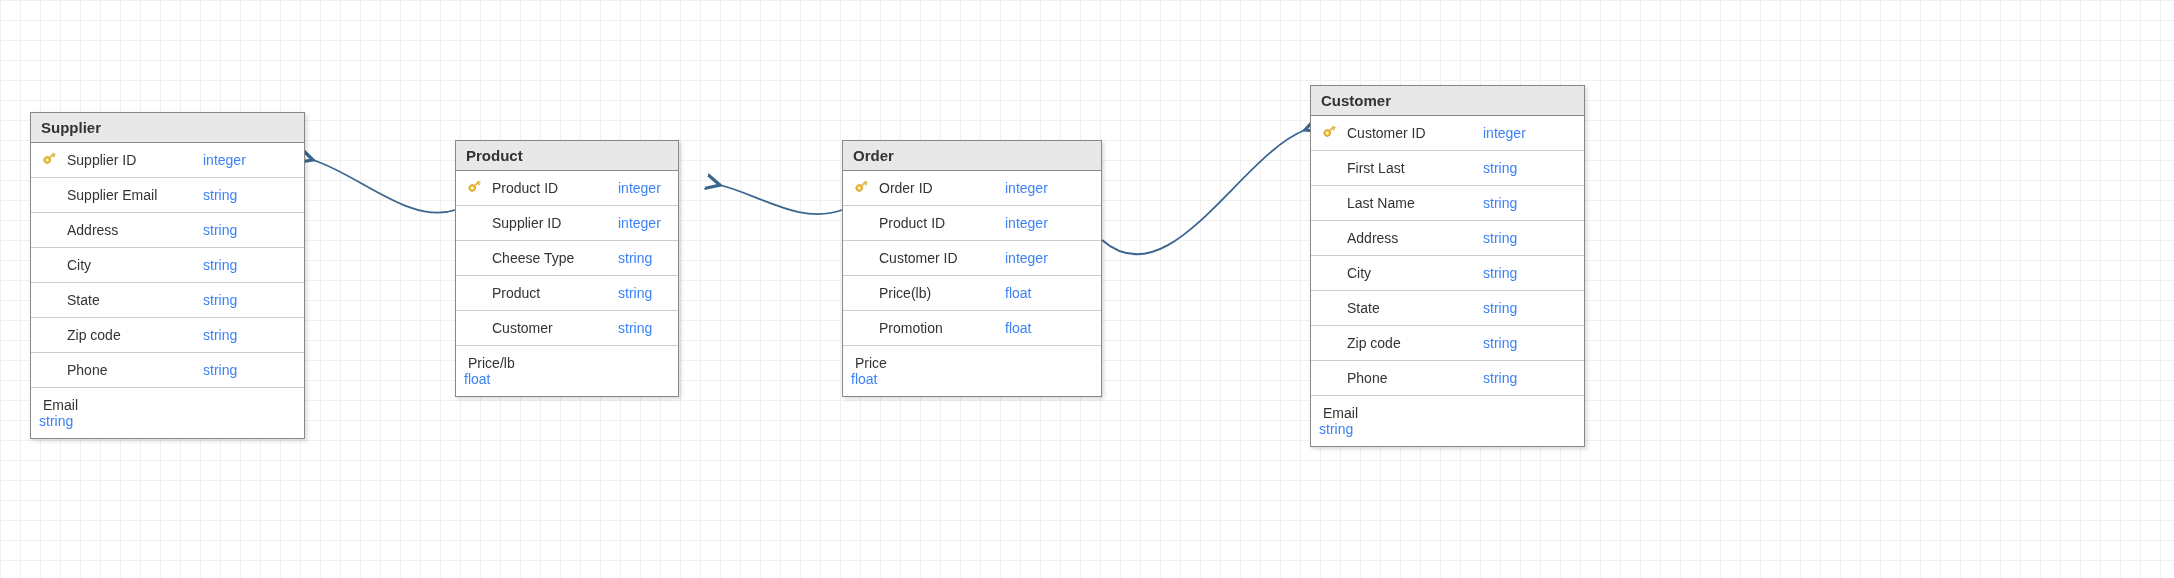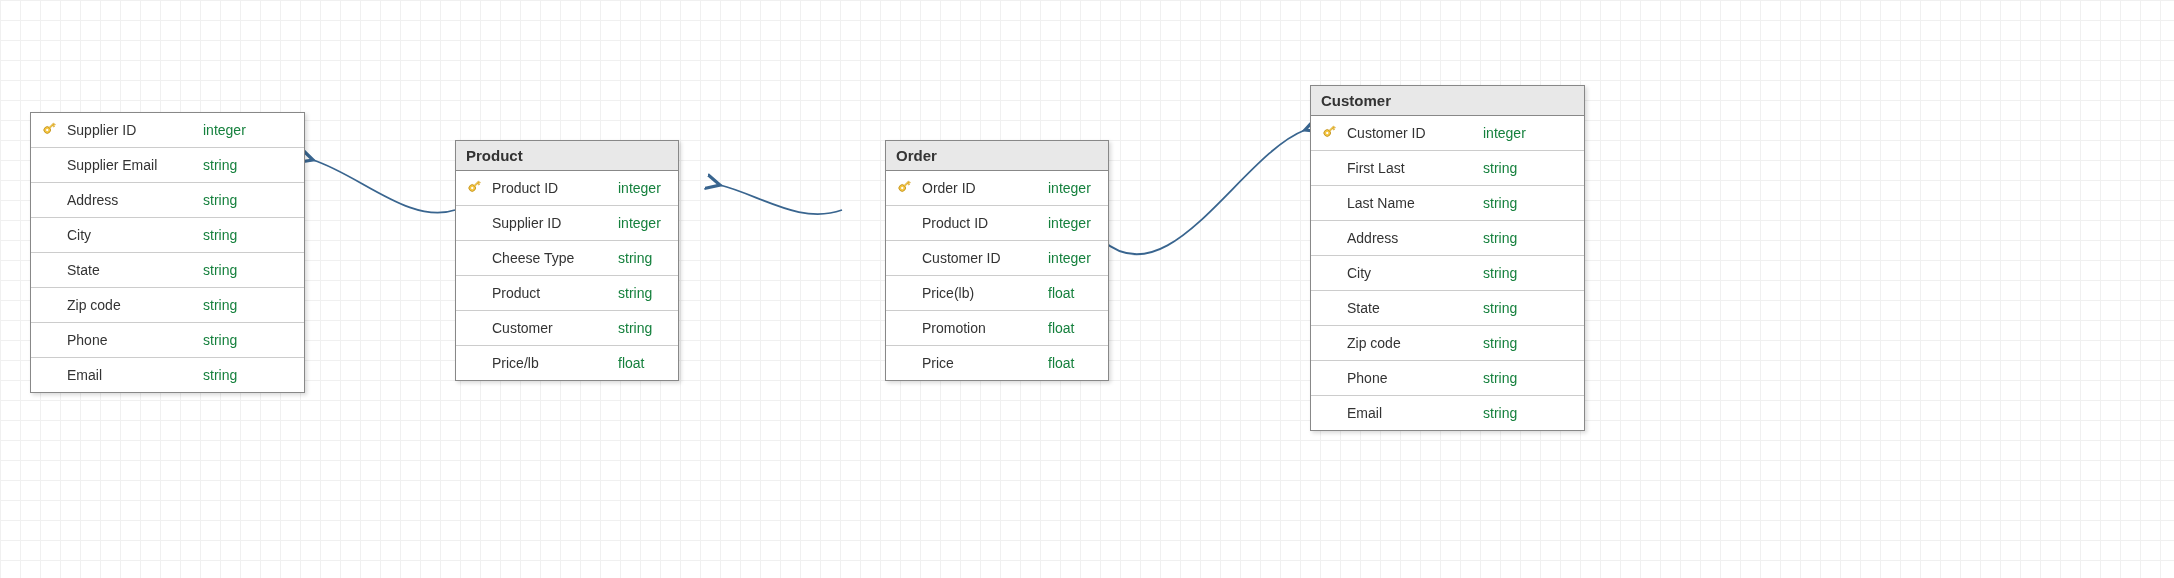--- a/index.html
+++ b/index.html
@@ -30,35 +30,35 @@
     font-weight: bold;
     font-size: 15px;
   }
   .erd-row {
     display: flex;
     align-items: flex-start;
     border-bottom: 1px solid #ccc;
     padding: 9px 8px;
     min-height: 28px;
   }
-  .erd-row:last-child { border-bottom: none; }
+  .erd-row:last-child { border-bottom: none; flex-direction: column; }
   .key-col {
     width: 24px;
     display: flex;
     align-items: center;
     justify-content: center;
   }
   .name-col {
     flex: 0 0 auto;
     width: 140px;
     padding-left: 4px;
   }
   .type-col {
     flex: 1;
-    color: #15803d;
+    color: #3b82f6;
   }
   .key-icon {
     width: 16px;
     height: 16px;
     transform: rotate(-45deg);
   }
   svg.connector {
     position: absolute;
     top: 0;
     left: 0;
@@ -67,21 +67,21 @@
     pointer-events: none;
   }
   svg.connector path {
     fill: none;
     stroke: #39658f;
     stroke-width: 1.8;
   }
   
   #t-supplier { left: 30px;  top: 112px; width: 275px; }
   #t-product  { left: 455px; top: 140px; width: 224px; }
-  #t-order    { left: 842px; top: 140px; width: 224px; margin-left: 43px; }
+  #t-order    { left: 842px; top: 140px; width: 260px; }
   #t-customer { left: 1310px; top: 85px;  width: 275px; }
 
   #t-product .name-col { width: 130px; }
   #t-order   .name-col { width: 130px; }
   #t-customer .name-col{ width: 140px; }
 </style>
 </head>
 <body>
 
 <svg class="connector">
@@ -89,20 +89,21 @@
     <marker id="arrowhead" markerWidth="10" markerHeight="10" refX="2" refY="5" orient="auto">
       <path d="M10,1 L2,5 L10,9" fill="none" stroke="#39658f" stroke-width="1.6"></path>
     </marker>
   </defs>
   <path d="M455,210 C 410,225 360,175 313,160" marker-end="url(#arrowhead)"></path>
   <path d="M842,210 C 800,225 760,195 720,185" marker-end="url(#arrowhead)"></path>
   <path d="M1102,240 C 1170,300 1240,155 1305,130" marker-end="url(#arrowhead)"></path>
 </svg>
 
 <div id="t-supplier" class="erd-table">
+  <div class="erd-header">Supplier</div>
   <div class="erd-body">
       <div class="erd-row">
         <span class="key-col">
           <svg class="key-icon" viewBox="0 0 24 24">
             <circle cx="8" cy="8" r="5" fill="#f4c542" stroke="#b8860b" stroke-width="1"></circle>
             <circle cx="8" cy="8" r="1.8" fill="#fff"></circle>
             <rect x="12" y="7" width="10" height="2.2" fill="#f4c542" stroke="#b8860b" stroke-width="0.5"></rect>
             <rect x="18" y="9" width="2" height="3" fill="#f4c542" stroke="#b8860b" stroke-width="0.5"></rect>
             <rect x="21" y="9" width="1.5" height="2" fill="#f4c542" stroke="#b8860b" stroke-width="0.5"></rect>
           </svg>

